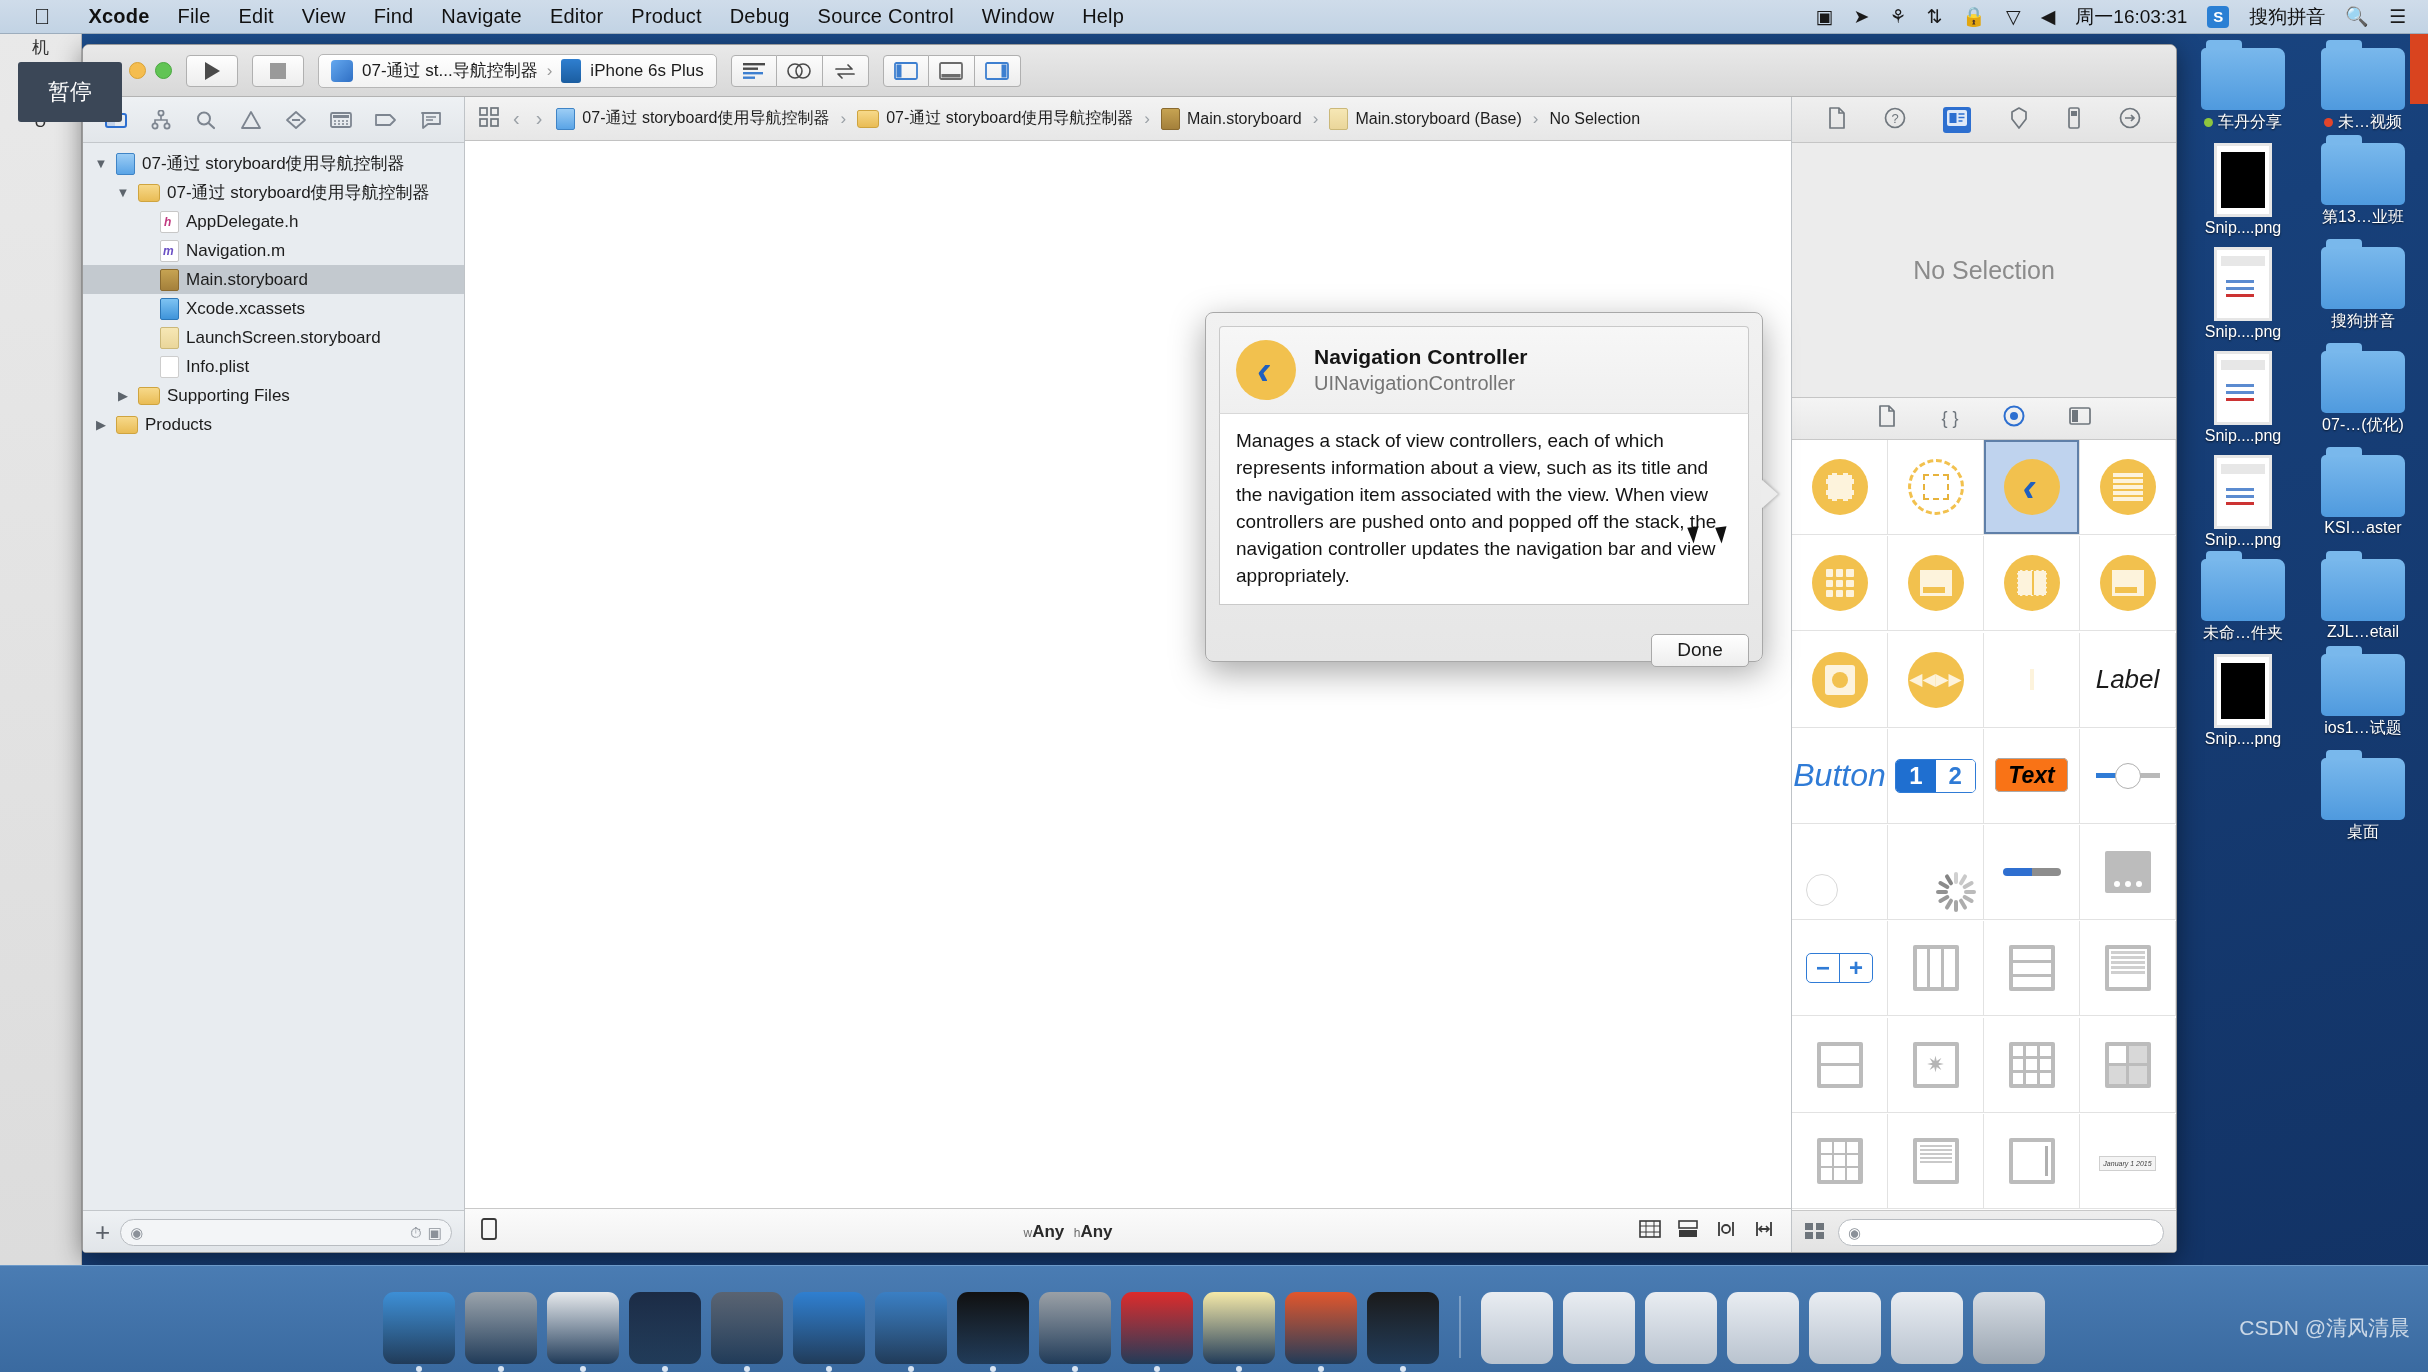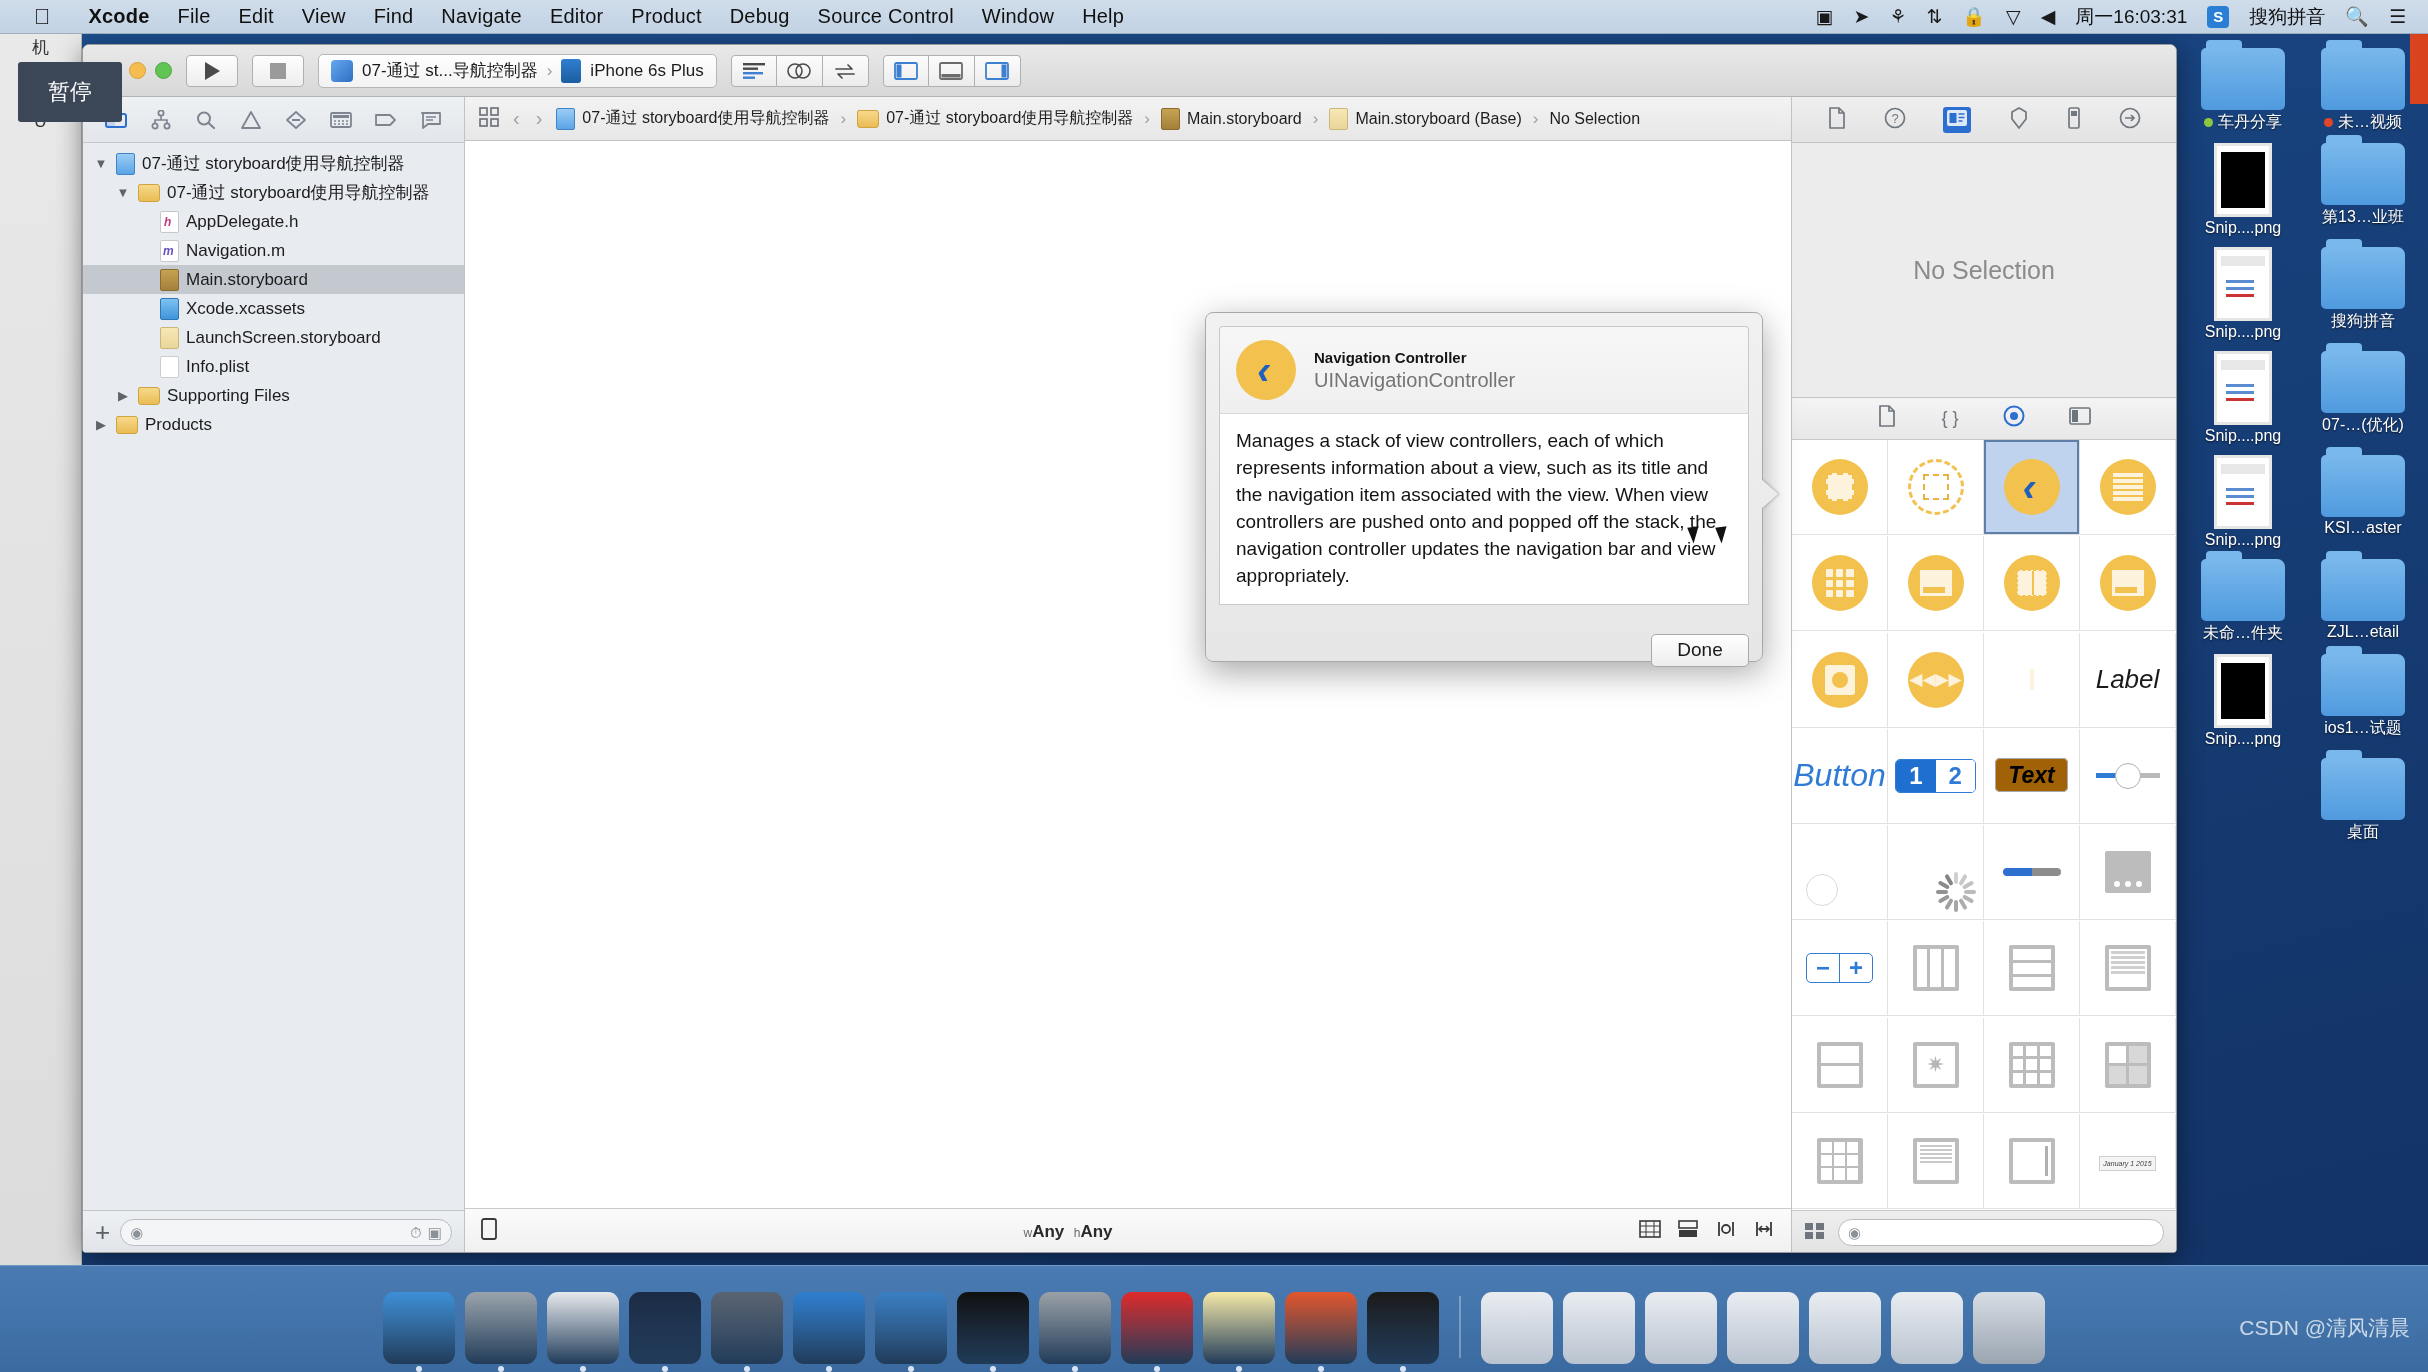--- a/index.html
+++ b/index.html
@@ -213,21 +213,21 @@
   .imgv { width:30px;height:30px;background:#fdf3dc;border-radius:3px;display:flex;align-items:center;justify-content:center;}
   .imgv:after{content:"";width:16px;height:16px;border-radius:50%;background:#f2c14e}
   .media { display:flex;align-items:center;gap:3px;color:#fdf3dc;font-size:17px}
   .cube { width:42px;height:42px;background:linear-gradient(135deg,#f5cd6a,#e2a92f); transform:skewY(-8deg); border:2px solid #fdf3dc;}
   .txt-label{font-size:26px;color:#1a1a1a}
   .txt-button{font-size:32px;color:#2f7bd6}
   .seg12{display:flex;border:1px solid #2f7bd6;border-radius:5px;overflow:hidden;font-size:24px;font-weight:bold}
   .seg12 i{padding:2px 13px;font-style:normal}
   .seg12 i.on{background:#1f6fd0;color:#fff}
   .seg12 i.off{background:#fff;color:#2f7bd6}
-  .txtfield{border:1px solid #aaa;border-radius:5px;padding:3px 12px;font-size:23px;font-weight:bold;background:#a16207}
+  .txtfield{border:1px solid #aaa;border-radius:5px;padding:3px 12px;font-size:23px;font-weight:bold;background:#f97316}
   .slider{display:flex;align-items:center}
   .slider .bar{width:22px;height:5px;background:#2f7bd6}
   .slider .bar2{width:22px;height:5px;background:#b9b9b9}
   .slider .knob{width:26px;height:26px;border-radius:50%;background:#fff;border:1px solid #b0b0b0;margin:0 -3px;z-index:2}
   .switch{width:62px;height:34px;border-radius:17px;background:#4cc35c;position:relative}
   .switch:after{content:"";position:absolute;right:2px;top:2px;width:30px;height:30px;border-radius:50%;background:#fff;border:1px solid #d9d9d9}
   .spinner{width:40px;height:40px;position:relative}
   .spinner i{position:absolute;left:18px;top:0;width:4px;height:12px;background:#777;border-radius:2px;transform-origin:2px 20px}
   .progbar{display:flex;width:58px;height:8px;border-radius:4px;overflow:hidden}
   .progbar i{flex:1;background:#2f6fd0}
@@ -270,21 +270,21 @@
     content:""; position:absolute; right:-16px; top:166px;
     border-left:17px solid #ececec; border-top:15px solid transparent; border-bottom:15px solid transparent;
     filter: drop-shadow(2px 0 1px rgba(0,0,0,.18));
   }
   .pop-head {
     background:linear-gradient(180deg,#f7f7f7,#efefef); border:1px solid #c9c9c9;
     border-bottom:none; border-radius:4px 4px 0 0;
     display:flex; align-items:center; gap:18px; padding:13px 16px;
   }
   .pop-head .oc { width:60px;height:60px; }
-  .pop-title { font-size:15px; font-weight:bold; color:#151515; }
+  .pop-title { font-size:21px; font-weight:bold; color:#151515; }
   .pop-sub { font-size:20px; color:#757575; margin-top:3px; }
   .pop-body {
     flex:1; background:#fff; border:1px solid #c9c9c9; border-top:1px solid #d8d8d8;
     padding:14px 16px; font-size:19px; line-height:1.42; color:#141414;
   }
   .pop-foot { display:flex; justify-content:flex-end; padding-top:29px; }
   .done-btn {
     min-width:98px; height:33px; border:1px solid #a9a9a9; border-radius:5px;
     background:linear-gradient(180deg,#ffffff,#ededed); font-size:19px; color:#1a1a1a;
     display:flex; align-items:center; justify-content:center;

